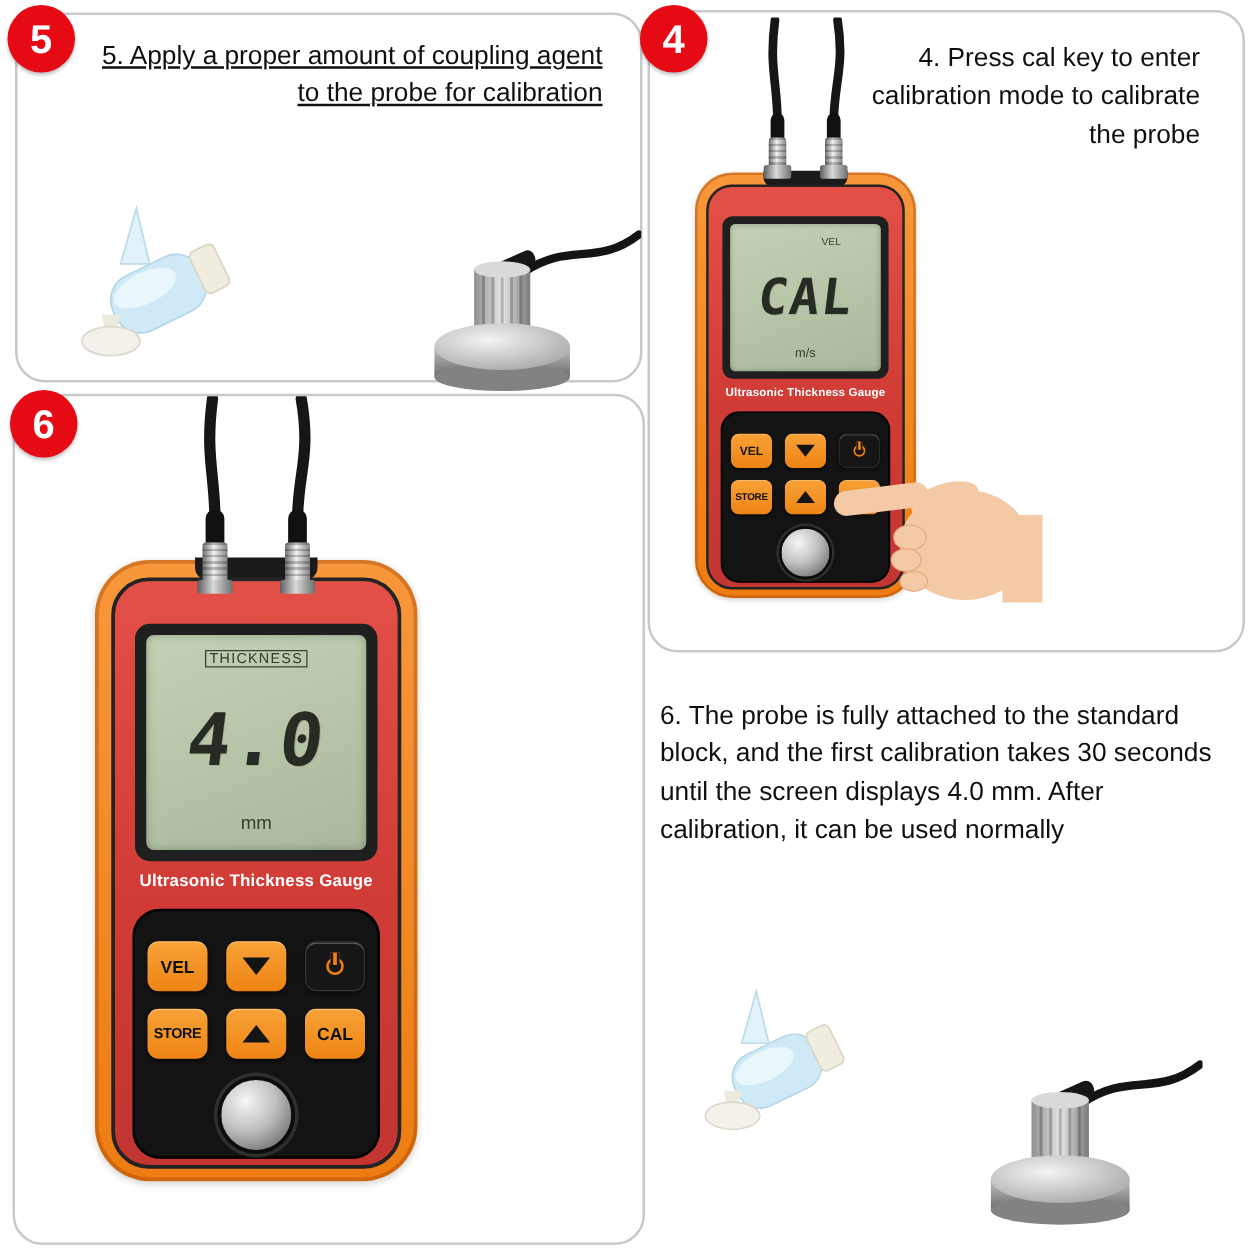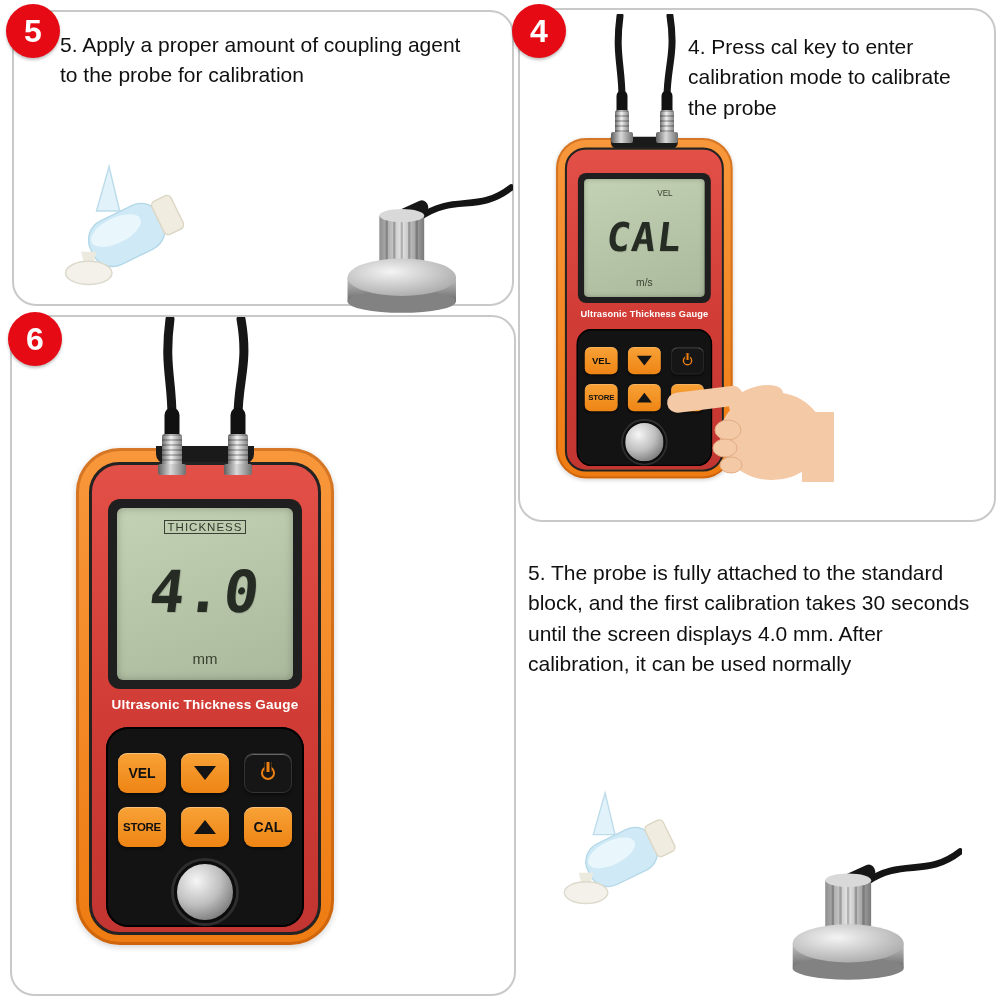--- a/index.html
+++ b/index.html
@@ -17,22 +17,22 @@
     position:absolute; width:54px; height:54px; border-radius:50%;
     background:#e60a15; color:#fff; font-size:32px; font-weight:bold;
     display:flex; align-items:center; justify-content:center; z-index:9;
     box-shadow:0 2px 3px rgba(0,0,0,.25);
   }
   #badge5 { left:6px;   top:4px; }
   #badge4 { left:512px; top:4px; }
   #badge6 { left:8px;   top:312px; }
   
   .step-text { position:absolute; font-size:21px; line-height:1.45; color:#101010; z-index:5; }
-  #step5-text { left:60px;  top:30px;  width:422px; text-align:left; }
-  #step4-text { left:688px; top:32px;  width:272px; text-align:left; }
+  #step5-text { left:60px;  top:30px;  width:422px; text-align:right;text-decoration:underline; }
+  #step4-text { left:688px; top:32px;  width:272px; text-align:right; }
   #step6-text { left:528px; top:558px; width:448px; text-align:left; }
   
   .device {
     position:absolute; width:258px; height:497px;
     background:linear-gradient(180deg,#f8973b,#ee7c12);
     border-radius:44px; z-index:4;
     box-shadow:inset 0 0 0 3px rgba(150,60,0,.35), 0 2px 6px rgba(0,0,0,.18);
   }
   #device-lg { left:76px;  top:448px; }
   #device-sm { left:556px; top:138px; transform:scale(0.685); transform-origin:top left; }
@@ -145,21 +145,21 @@
   <div class="panel" id="panel5"></div>
   <div class="panel" id="panel4"></div>
   <div class="panel" id="panel6"></div>
 
   <div class="badge" id="badge5">5</div>
   <div class="badge" id="badge4">4</div>
   <div class="badge" id="badge6">6</div>
 
   <div class="step-text" id="step5-text">5. Apply a proper amount of coupling agent to the probe for calibration</div>
   <div class="step-text" id="step4-text">4. Press cal key to enter calibration mode to calibrate the probe</div>
-  <div class="step-text" id="step6-text">5. The probe is fully attached to the standard block, and the first calibration takes 30 seconds until the screen displays 4.0 mm. After calibration, it can be used normally</div>
+  <div class="step-text" id="step6-text">6. The probe is fully attached to the standard block, and the first calibration takes 30 seconds until the screen displays 4.0 mm. After calibration, it can be used normally</div>
 
   <svg class="cables" id="cables6" width="180" height="152" viewBox="0 0 180 152">
     <path d="M42,150 L42,100 C42,62 34,48 40,2" stroke="#161616" stroke-width="9" fill="none" stroke-linecap="round"></path>
     <path d="M108,150 L108,100 C108,62 119,48 111,2" stroke="#161616" stroke-width="9" fill="none" stroke-linecap="round"></path>
     <path d="M42,150 L42,98" stroke="#111" stroke-width="15" fill="none" stroke-linecap="round"></path>
     <path d="M108,150 L108,98" stroke="#111" stroke-width="15" fill="none" stroke-linecap="round"></path>
   </svg>
   <div class="connector" id="conn6l"></div>
   <div class="connector" id="conn6r"></div>
 

